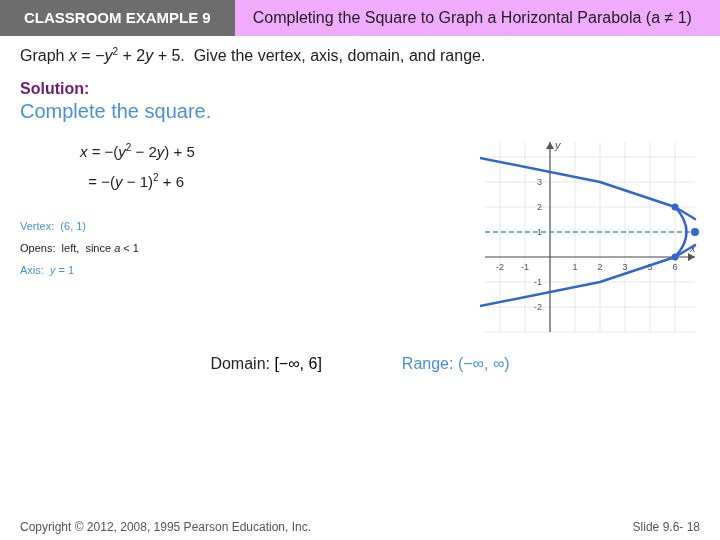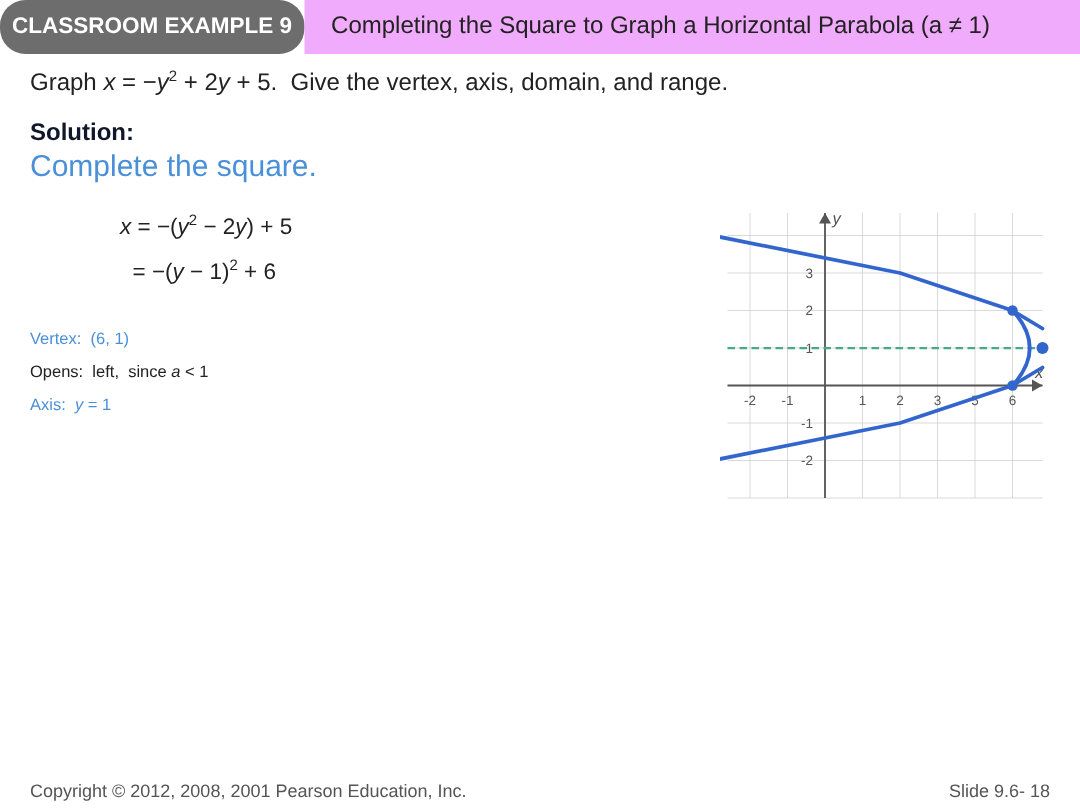--- a/index.html
+++ b/index.html
@@ -19,28 +19,27 @@
       align-items: stretch;
       background: #fff;
       border-bottom: none;
       margin-bottom: 8px;
     }
     .header-badge {
       background: #6d6d6d;
       color: #fff;
       font-weight: bold;
       font-size: 15px;
-      padding: 8px 8px;
+      padding: 8px 24px;
       display: flex;
       align-items: center;
       justify-content: center;
       text-align: left;
       line-height: 1.3;
       min-width: 130px;
-      border-radius: 17px;
     }
     .header-title {
       background: #f0abfc;
       flex: 1;
       display: flex;
       align-items: center;
       padding: 8px 18px;
       font-size: 16px;
       color: #222;
     }
@@ -51,21 +50,21 @@
     }
     .problem-statement {
       font-size: 16px;
       color: #222;
       margin-bottom: 12px;
       line-height: 1.5;
     }
     .solution-label {
       font-size: 16px;
       font-weight: bold;
-      color: #0f172a;
+      color: #701a75;
       margin-bottom: 2px;
     }
     .complete-square-label {
       font-size: 20px;
       color: #4a90d9;
       margin-bottom: 14px;
     }
 
     
     .main-area {
@@ -232,18 +231,28 @@
         <circle cx="215" cy="95" r="4" fill="#3366cc"></circle>
 
         <circle cx="195" cy="120" r="3.5" fill="#3366cc"></circle>
 
         <circle cx="195" cy="70" r="3.5" fill="#3366cc"></circle>
 
       </svg>
     </div>
   </div>
 
+  <div class="domain-range">
+    <span>
+      <span class="domain-label">Domain: </span>
+      <span>[−∞, 6]</span>
+    </span>
+    <span>
+      <span class="range-label">Range: </span>
+      <span class="range-label">(−∞, ∞)</span>
+    </span>
+  </div>
 </div>
 
 <div class="footer">
-  <span>Copyright © 2012, 2008, 2001  Pearson Education, Inc.</span>
+  <span>Copyright © 2012, 2008, 1995  Pearson Education, Inc.</span>
   <span>Slide 9.6- 18</span>
 </div>
 
 </body></html>

